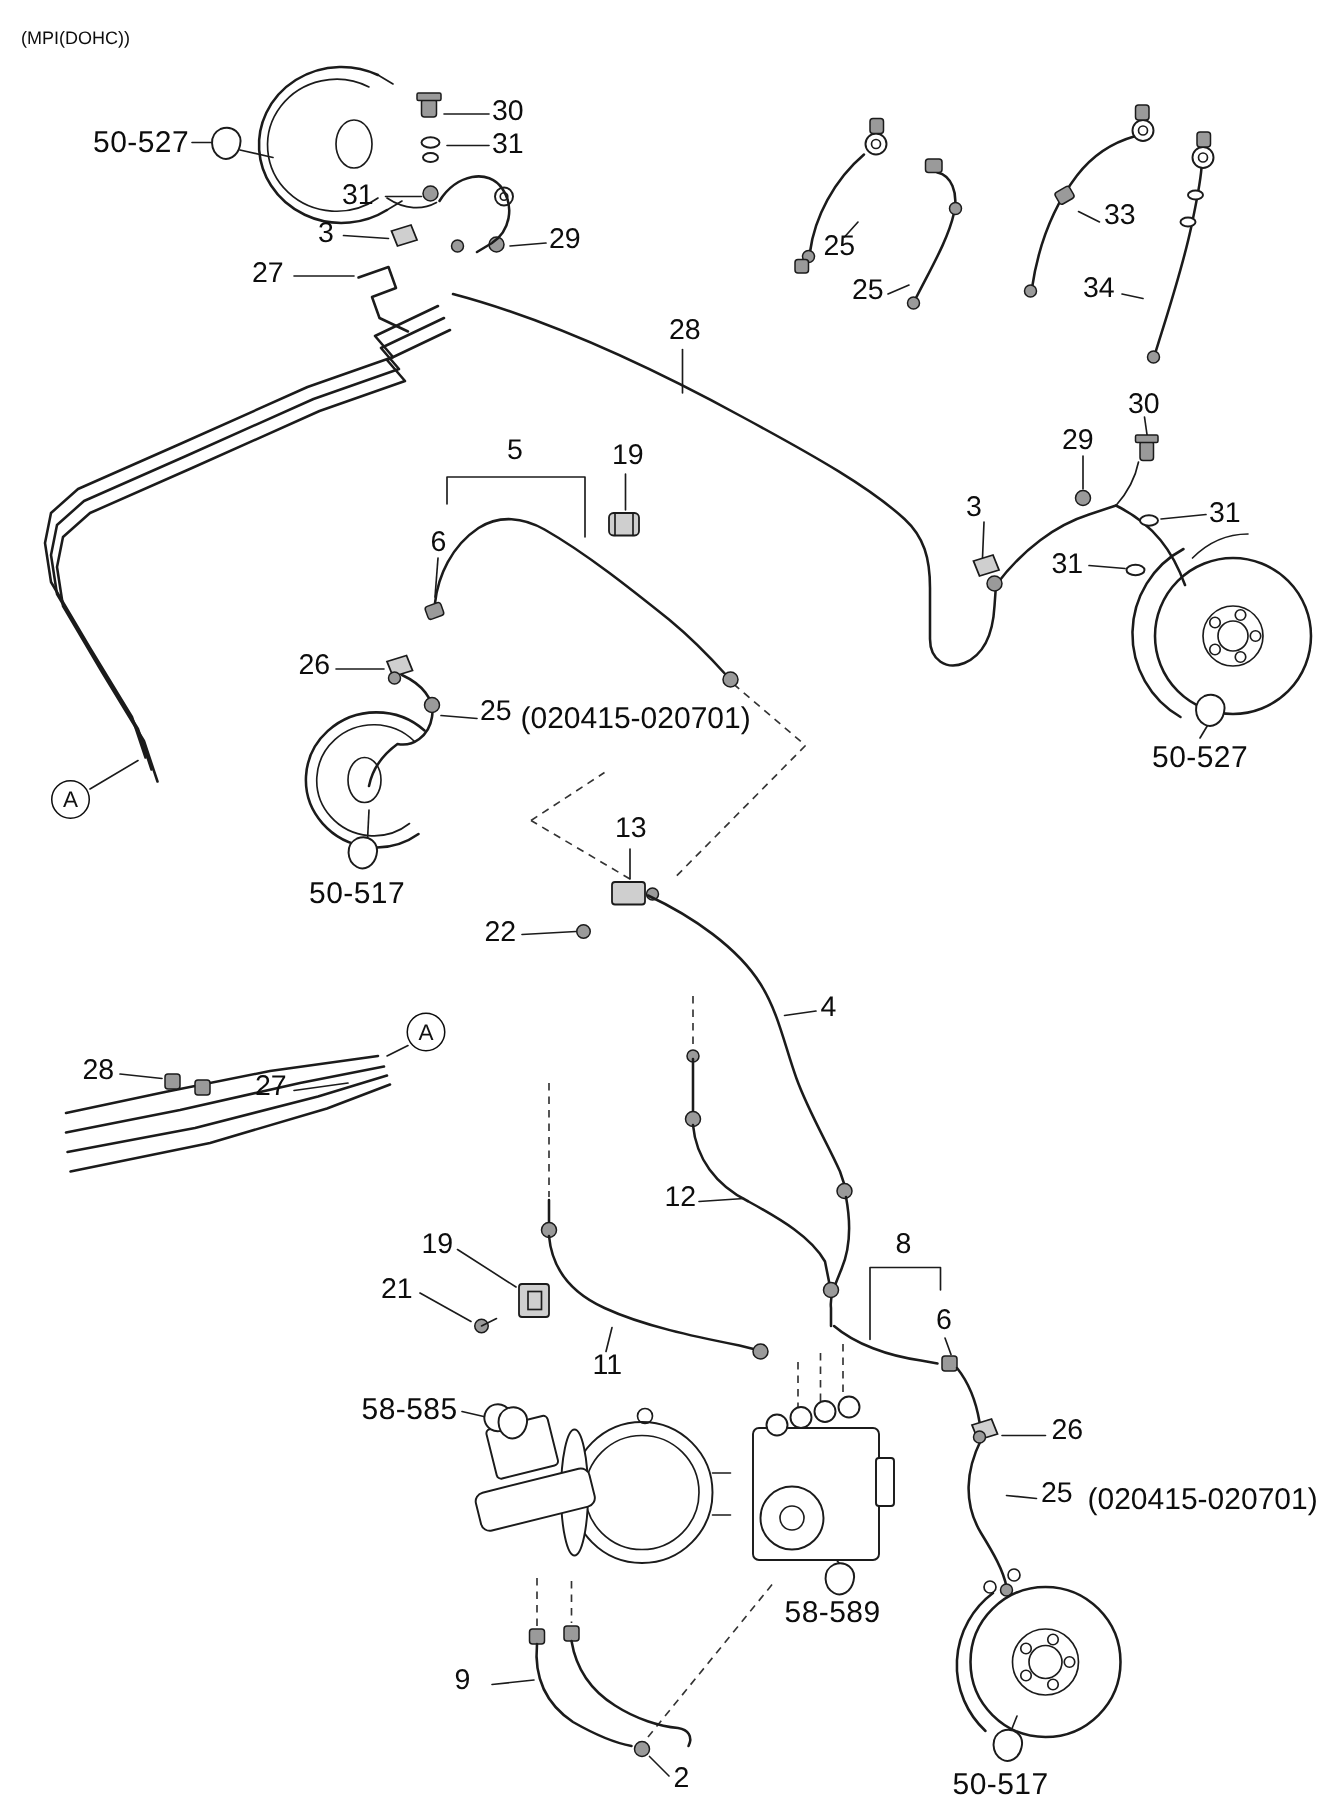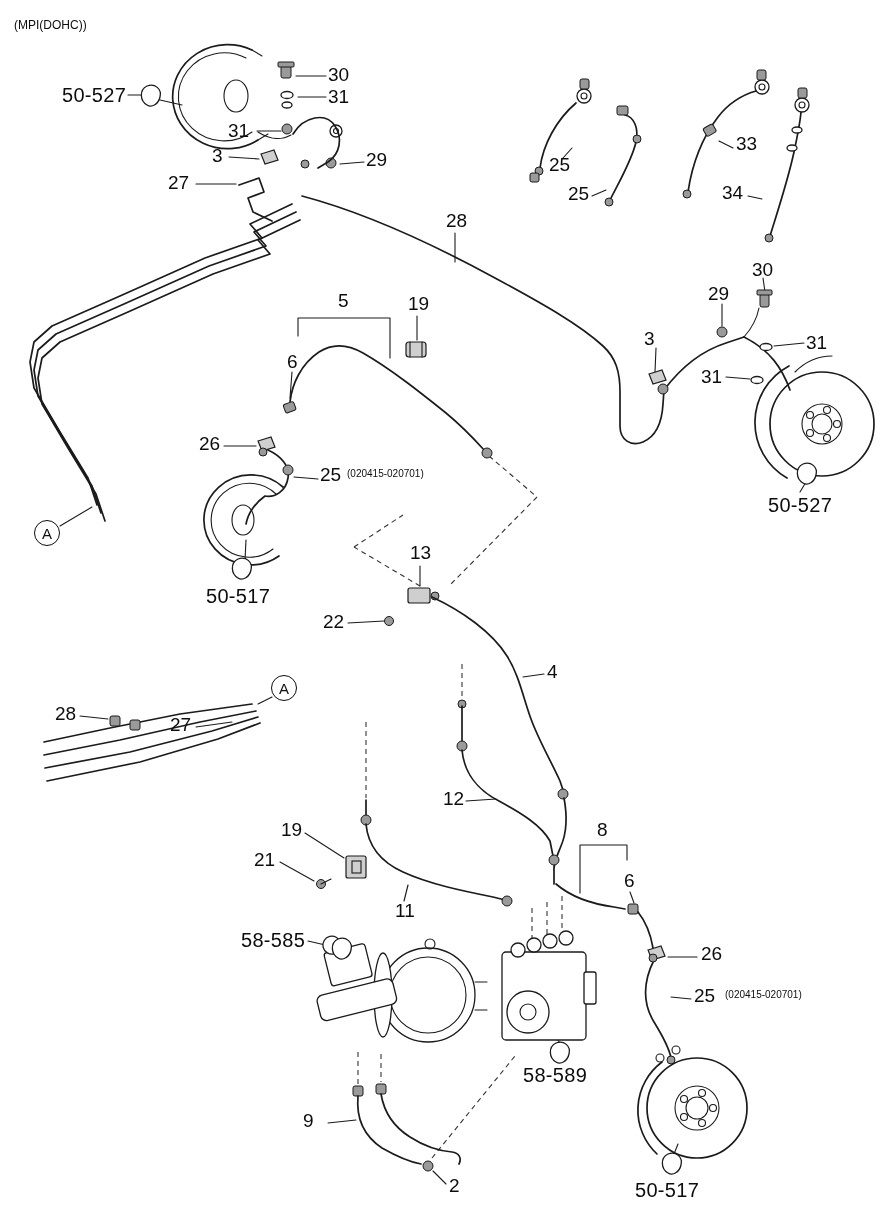--- a/index.html
+++ b/index.html
@@ -2,21 +2,21 @@
 <html><head>
 <meta charset="utf-8">
 <title>Brake Piping Diagram</title>
 <style>
   html,body{margin:0;padding:0;background:#ffffff;}
   #stage{position:relative;width:887px;height:1212px;background:#ffffff;overflow:hidden;
          font-family:"Liberation Sans",sans-serif;color:#111;}
   #lineart{position:absolute;left:0;top:0;}
   .lbl{position:absolute;font-size:19px;line-height:1.1;white-space:nowrap;color:#0d0d0d;}
   .lbl.big{font-size:20px;letter-spacing:0.3px;}
-  .lbl.small{font-size:10px;}
+  .lbl.small{font-size:20px;}
   .marker{position:absolute;width:24px;height:24px;border:1.7px solid #0d0d0d;border-radius:50%;
           display:flex;align-items:center;justify-content:center;font-size:15px;background:#fff;}
   .inset{position:absolute;border:1.6px dashed #3a3a3a;}
   .inset-title{position:absolute;left:6px;top:3px;font-size:15.5px;white-space:nowrap;}
   .pipe{fill:none;stroke:#1b1b1b;stroke-width:1.7;stroke-linejoin:round;stroke-linecap:round;}
   .thin{fill:none;stroke:#1b1b1b;stroke-width:1.1;stroke-linecap:round;}
   .dash{fill:none;stroke:#333;stroke-width:1.1;stroke-dasharray:5 4;}
   .part{fill:#ffffff;stroke:#1b1b1b;stroke-width:1.3;}
   .dark{fill:#9a9a9a;stroke:#1b1b1b;stroke-width:1;}
   .mid{fill:#cfcfcf;stroke:#1b1b1b;stroke-width:1.2;}

